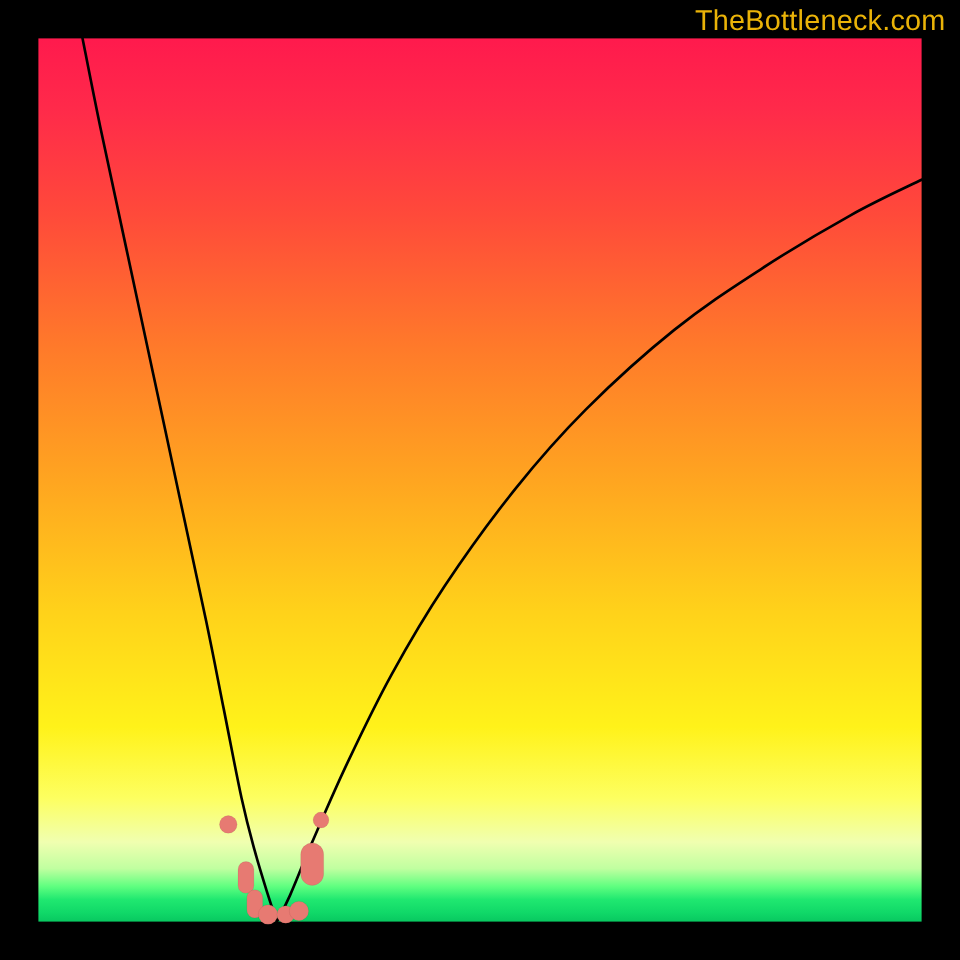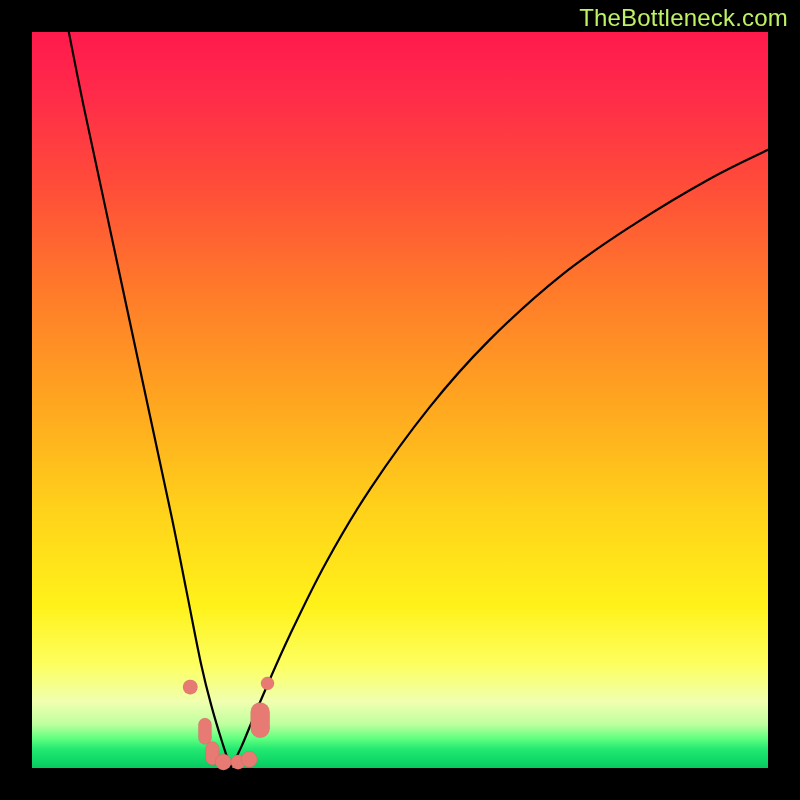--- a/index.html
+++ b/index.html
@@ -35,21 +35,21 @@
       #60ff80 96%,
       #20e870 97.5%,
       #10d868 99%,
       #08c860 100%
     );
   }
   .watermark {
     position: absolute;
     top: 4px;
     right: 12px;
-    color: #bef264;
+    color: #eab308;
     font-size: 24px;
     font-weight: 500;
     letter-spacing: 0.2px;
     z-index: 5;
     user-select: none;
   }
   svg.curve-layer {
     position: absolute;
     left: 0;
     top: 0;

